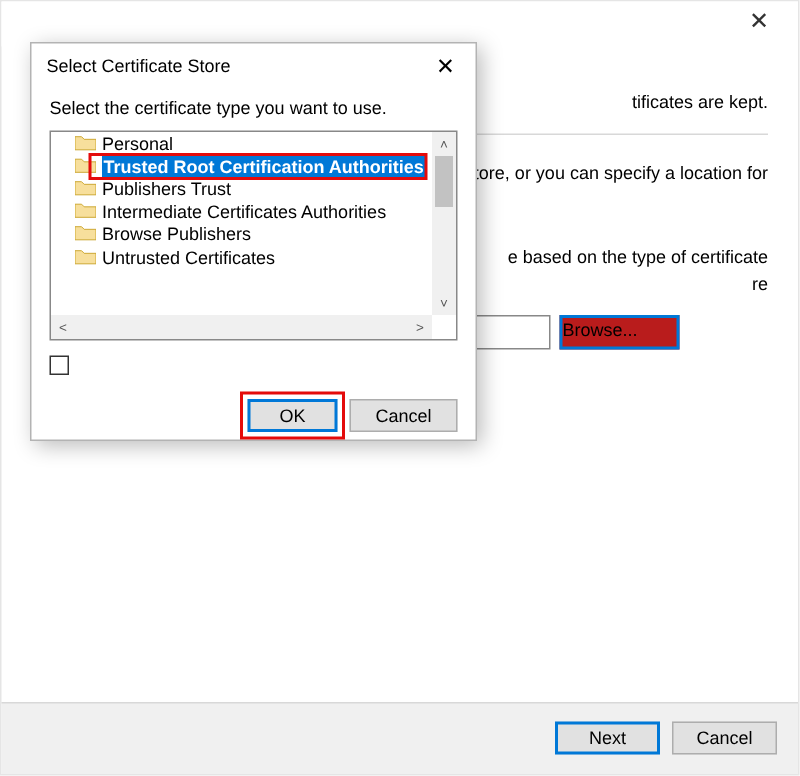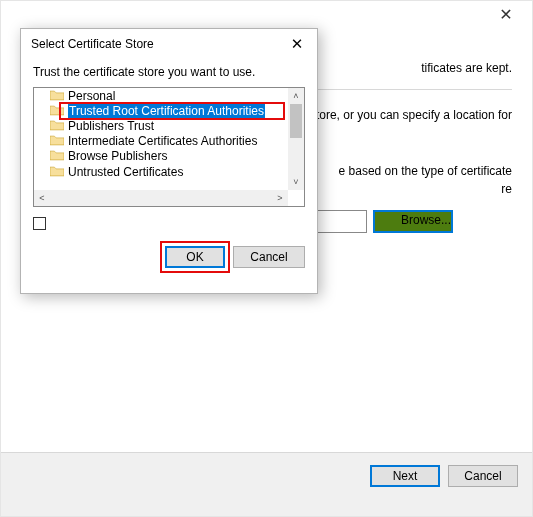--- a/index.html
+++ b/index.html
@@ -7,35 +7,35 @@
 
   
   .wizard { position:absolute; left:0; top:0; width:533px; height:517px; border:1px solid #e5e5e5; background:#fff; }
   .wizard-titlebar { height:30px; position:relative; background:#fff; }
   .wizard-close { position:absolute; top:2px; right:6px; width:40px; height:24px; text-align:center; line-height:24px; font-size:16px; color:#333; }
   .wizard-body { position:absolute; left:20px; right:20px; top:60px; bottom:80px; color:#000; }
   .wizard-body p { margin:0 0 14px 0; }
   .wizard hr { border:none; border-top:1px solid #d8d8d8; margin:14px 0 18px 0; }
   .store-field { display:flex; align-items:center; gap:6px; margin:14px 0 0 26px; }
   .store-box { width:320px; height:23px; border:1px solid #888; background:#fff; }
-  .browse-btn { width:80px; height:23px; border:2px solid #0078d7; background:#4d7c0f; font-size:12px; line-height:17px; text-align:right; }
-  .wizard-footer { position:absolute; left:0; right:0; bottom:0; height:64px; border-top:1px solid #d8d8d8; background:#f0f0f0; display:flex; justify-content:flex-end; align-items:flex-start; padding:12px 14px 0 0; gap:8px; }
+  .browse-btn { width:80px; height:23px; border:2px solid #0078d7; background:#b91c1c; font-size:12px; line-height:17px; text-align:left; }
+  .wizard-footer { position:absolute; left:0; right:0; bottom:0; height:48px; border-top:1px solid #d8d8d8; background:#f0f0f0; display:flex; justify-content:flex-end; align-items:flex-start; padding:12px 14px 0 0; gap:8px; }
   .btn { width:70px; height:22px; border:1px solid #adadad; background:#e1e1e1; font-size:12px; text-align:center; line-height:20px; }
   .btn.primary { border:2px solid #0078d7; line-height:18px; }
 
   
   .modal { position:absolute; left:20px; top:28px; width:298px; height:266px; background:#fff; border:1px solid #b3b3b3; box-shadow:3px 3px 14px rgba(0,0,0,.28); }
   .m-titlebar { height:30px; display:flex; align-items:center; justify-content:space-between; padding:0 6px 0 10px; }
   .m-title { font-size:12px; }
   .m-close { font-size:15px; width:28px; text-align:center; }
   .m-instr { padding:6px 12px 8px 12px; }
-  .tree-wrap { margin:0 12px; border:1px solid #888; height:120px; position:relative; background:#fff; }
+  .tree-wrap { margin:0 12px; border:1px solid #888; height:140px; position:relative; background:#fff; }
   .tree { position:absolute; left:0; top:0; right:16px; bottom:16px; overflow:hidden; }
   .tree-row { display:flex; align-items:center; height:15px; padding-left:16px; gap:4px; font-size:12px; white-space:nowrap; }
-  .tree-row.selected .label { background:#0078d7; color:#fff; padding:0 1px; }
+  .tree-row.selected .label { background:#0078d7; color:#fff; padding:0 1px;font-weight:bold; }
   .tree-row.last { position:relative; top:1px;text-align:right; }
   .folder { width:14px; height:11px; display:inline-block; }
   .folder svg { display:block; }
   .highlight-box { position:absolute; pointer-events:none; border:2px solid #e40b0b; }
   .hl-row { left:25px; top:14px; width:226px; height:18px; }
   .vscroll { position:absolute; top:0; right:0; width:16px; bottom:16px; background:#f0f0f0; }
   .vscroll .up,.vscroll .down{ height:16px; text-align:center; font-size:9px; line-height:16px; color:#555; }
   .vscroll .thumb{ position:absolute; left:2px; right:2px; top:16px; height:34px; background:#c2c2c2; }
   .hscroll { position:absolute; left:0; right:16px; bottom:0; height:16px; background:#f0f0f0; }
   .hscroll .lft,.hscroll .rgt{ width:16px; position:absolute; top:0; height:16px; text-align:center; font-size:9px; line-height:16px; color:#555;}
@@ -74,21 +74,21 @@
     <div class="btn primary">Next</div>
     <div class="btn">Cancel</div>
   </div>
 </div>
 
 <div class="modal">
   <div class="m-titlebar">
     <span class="m-title">Select Certificate Store</span>
     <span class="m-close">✕</span>
   </div>
-  <div class="m-instr">Trust the certificate store you want to use.</div>
+  <div class="m-instr">Select the certificate type you want to use.</div>
 
   <div class="tree-wrap">
     <div class="tree" id="tree">
         <div class="tree-row">
           <span class="folder">
             <svg viewBox="0 0 16 12" width="14" height="11">
               <path d="M0 1h5l2 2h9v8H0z" fill="#f7df9c" stroke="#c9a227" stroke-width="0.7"></path>
             </svg>
           </span>
           <span class="label">Personal</span>

